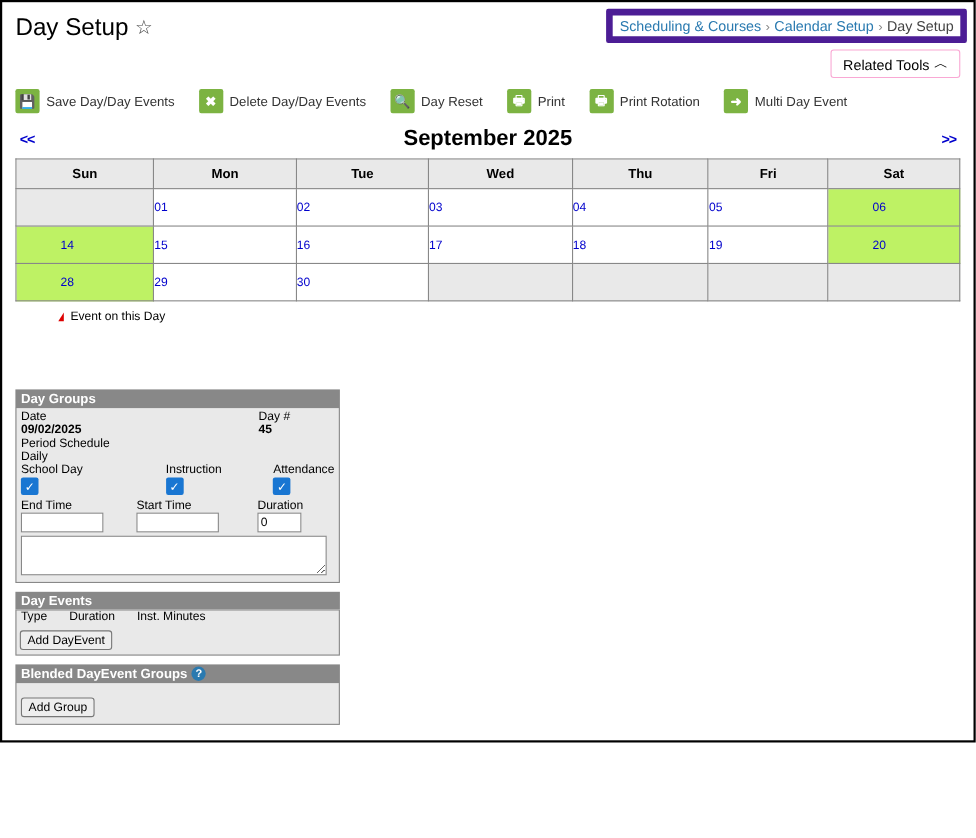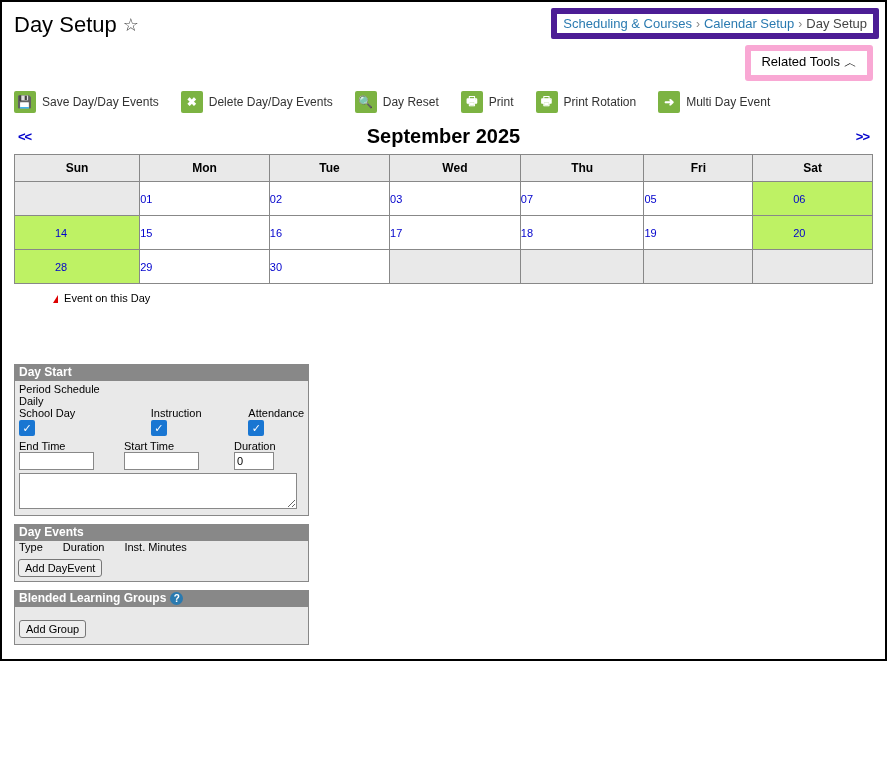--- a/index.html
+++ b/index.html
@@ -42,28 +42,28 @@
     font-size: 13px;
     display: flex;
     align-items: center;
     gap: 4px;
     border-radius: 2px;
   }
   .breadcrumb-link { color: #2a7ab0; cursor: pointer; }
   .breadcrumb-sep { color: #888; font-size: 12px; }
   .breadcrumb-current { color: #444; }
   .related-tools {
-    border: 6px solid #f9a8d4;
+    border: 1px solid #f9a8d4;
     padding: 3px 10px;
     font-size: 13px;
     border-radius: 3px;
     cursor: pointer;
     background: #fff;
     display: flex;
-    align-items: flex-start;
+    align-items: flex-end;
     gap: 4px;
     margin-right: 6px;
   }
   .toolbar {
     display: flex;
     gap: 22px;
     align-items: center;
     padding: 4px 6px;
     margin-bottom: 8px;
   }
@@ -288,21 +288,21 @@
       <th>Fri</th>
       <th>Sat</th>
     </tr>
   </thead>
   <tbody id="cal-body">
       <tr>
         <td class="empty"></td>
         <td>01</td>
         <td>02</td>
         <td>03</td>
-        <td>07</td>
+        <td>04</td>
         <td>05</td>
         <td class="gray">06</td>
       </tr>
       <tr>
         <td class="gray">14</td>
         <td>15</td>
         <td>16</td>
         <td>17</td>
         <td>18</td>
         <td>19</td>
@@ -319,22 +319,32 @@
       </tr>
     </tbody>
 </table>
 
 <div class="legend">
   <span class="tri"></span>
   <span>Event on this Day</span>
 </div>
 
 <div class="panel">
-  <div class="panel-head">Day Start</div>
+  <div class="panel-head">Day Groups</div>
   <div class="panel-body">
+    <div class="dd-row">
+      <div class="dd-col" style="width:216px">
+        <span class="lbl">Date</span>
+        <span class="lbl" style="font-weight:bold">09/02/2025</span>
+      </div>
+      <div class="dd-col">
+        <span class="lbl">Day #</span>
+        <span class="lbl" style="font-weight:bold">45</span>
+      </div>
+    </div>
     <div class="dd-row">
       <div class="dd-col">
         <span class="lbl">Period Schedule</span>
         <span class="lbl">Daily</span>
       </div>
     </div>
     <div class="dd-row">
       <div class="dd-col col1">
         <span class="lbl">School Day</span>
         <span class="chk">✓</span>
@@ -375,19 +385,19 @@
       <span>Type</span>
       <span>Duration</span>
       <span>Inst. Minutes</span>
     </div>
     <button class="btn" style="margin-left:3px">Add DayEvent</button>
   </div>
 </div>
 
 <div class="panel">
   <div class="panel-head">
-    <span>Blended Learning Groups</span>
+    <span>Blended DayEvent Groups</span>
     <span class="help-icon">?</span>
   </div>
   <div class="panel-body" style="padding-top:10px;">
     <button class="btn">Add Group</button>
   </div>
 </div>
 
 </body></html>

